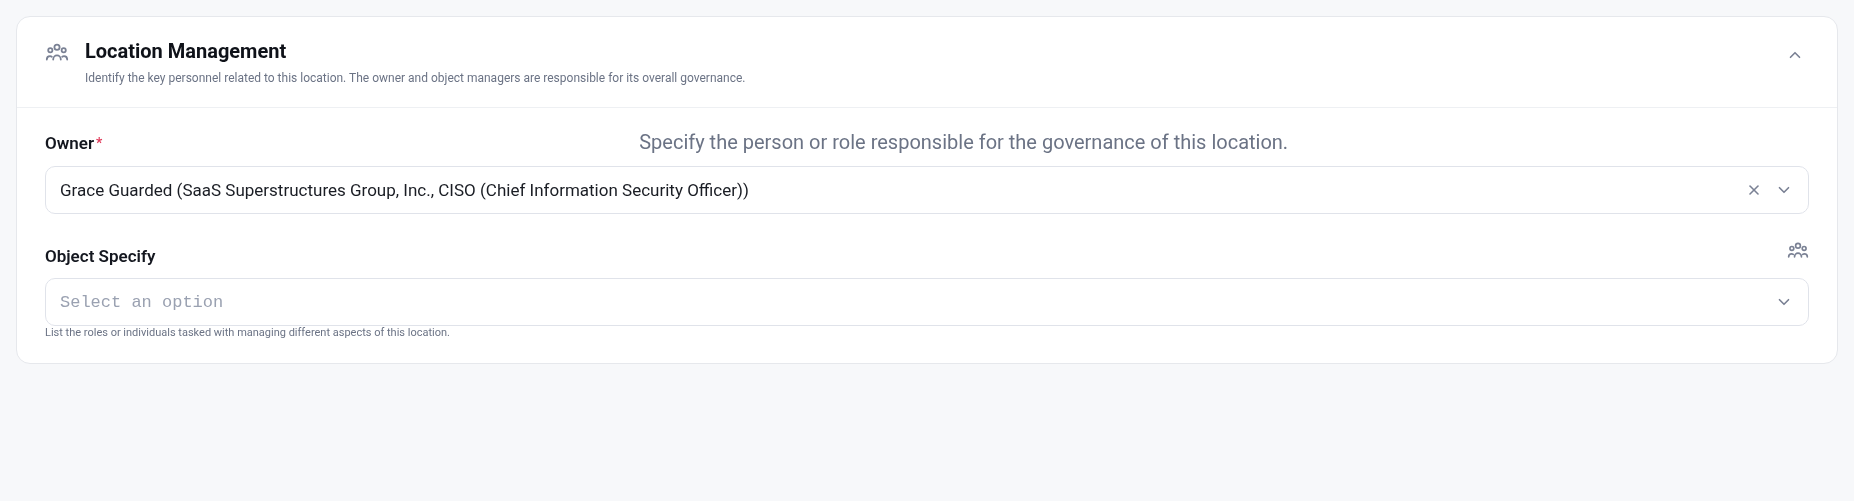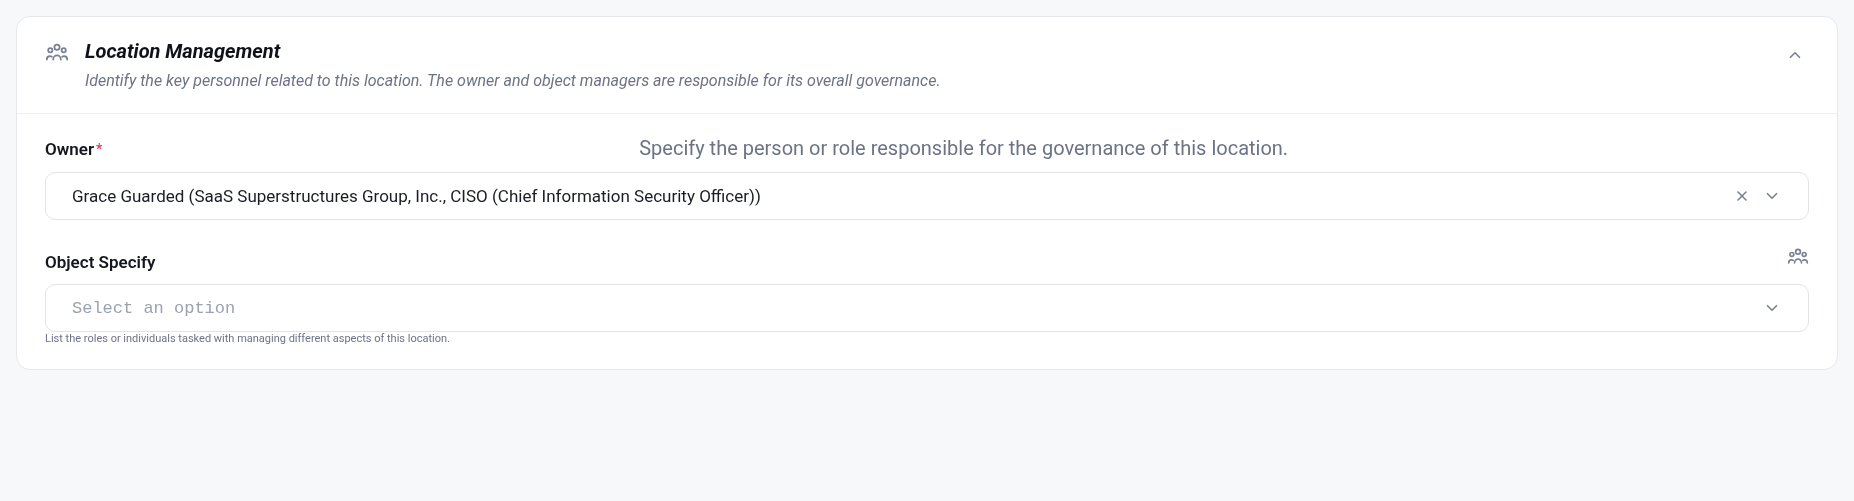--- a/index.html
+++ b/index.html
@@ -18,41 +18,40 @@
       border: 1px solid #e6e8ec;
       border-radius: 14px;
       overflow: hidden;
     }
     .panel-header {
       display: flex;
       align-items: flex-start;
       padding: 22px 28px 20px 28px;
       border-bottom: 1px solid #eef0f3;
       position: relative;
-      font-style: italic;
     }
     .panel-header-icon {
       flex: 0 0 auto;
       width: 24px;
       height: 24px;
       margin-right: 16px;
       margin-top: 2px;
       color: #7a8194;
     }
     .panel-header-text {
       flex: 1 1 auto;
     }
     .panel-title {
       font-size: 20px;
       font-weight: 700;
       color: #0f1219;
       margin-bottom: 6px;
     }
     .panel-subtitle {
-      font-size: 16px;
+      font-size: 12px;
       color: #6b7385;
       line-height: 1.5;
     }
     .panel-collapse {
       flex: 0 0 auto;
       width: 28px;
       height: 28px;
       display: flex;
       align-items: center;
       justify-content: center;
@@ -102,21 +101,21 @@
       align-items: center;
       margin-left: 8px;
     }
     .select-control {
       width: 100%;
       border: 1px solid #e0e3ea;
       border-radius: 10px;
       background: #fff;
       display: flex;
       align-items: center;
-      padding: 12px 26px;
+      padding: 12px 14px;
       min-height: 48px;
       cursor: pointer;
     }
     .select-value {
       flex: 1 1 auto;
       font-size: 17px;
       color: #1a1d24;
       white-space: nowrap;
       overflow: hidden;
       text-overflow: ellipsis;

